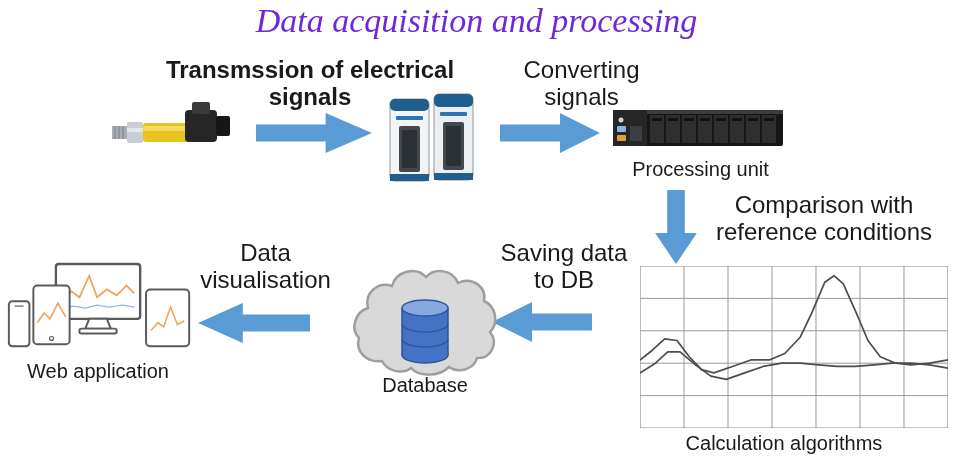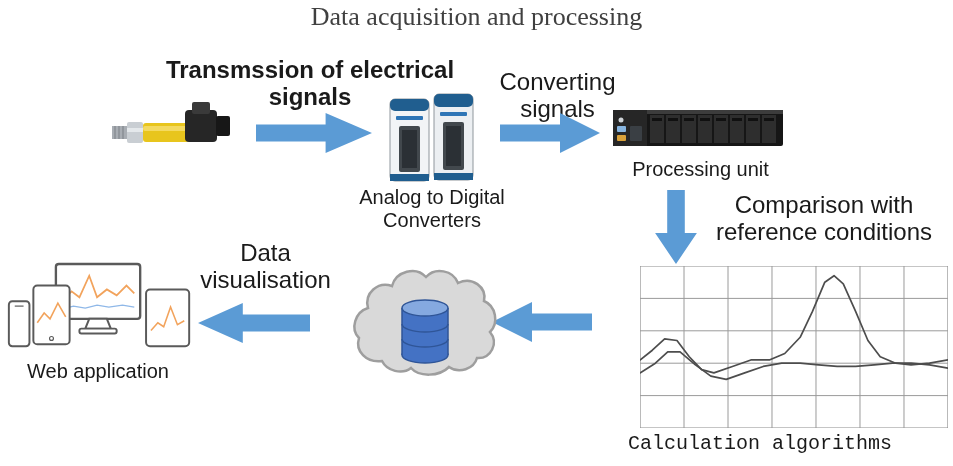--- a/index.html
+++ b/index.html
@@ -3,21 +3,21 @@
 <meta charset="utf-8">
 <style>
   html,body { margin:0; padding:0; background:#ffffff; }
   .canvas {
     position:relative; width:953px; height:466px; background:#ffffff;
     font-family:"Liberation Sans", sans-serif; color:#1a1a1a; overflow:hidden;
   }
   .title {
     position:absolute; top:2px; left:0; width:100%; margin:0;
     text-align:center; font-family:"Liberation Serif", serif;
-    font-size:26px; font-weight:400; color:#404040;
+    font-size:34px; font-weight:400; color:#6d28d9;font-style:italic;
   }
   .flow-label {
     position:absolute; text-align:center; font-size:24px; line-height:1.12;
     white-space:pre-line;
   }
   .node-label {
     position:absolute; text-align:center; font-size:20px; line-height:1.15;
     white-space:pre-line;
   }
   .icon, .arrow, .chart-box { position:absolute; }
@@ -28,21 +28,21 @@
 </style>
 </head>
 <body>
 
 <div class="canvas">
 
   <h1 class="title">Data acquisition and processing</h1>
 
   <div class="flow-label" style="left:148px; top:57px; width:324px;font-weight:bold;">Transmssion of electrical
 signals</div>
-  <div class="flow-label" style="left:480px; top:57px; width:155px;margin-top:12px;">Converting
+  <div class="flow-label" style="left:504px; top:57px; width:155px;">Converting
 signals</div>
 
   <div class="icon" style="left:110px; top:100px; width:125px; height:65px;">
     <svg viewBox="0 0 125 65">
       <rect x="2" y="26" width="15" height="13" fill="#a8adb3"></rect>
       <g stroke="#8a8f94" stroke-width="1.5">
         <line x1="5" y1="26" x2="5" y2="39"></line>
           <line x1="9" y1="26" x2="9" y2="39"></line>
           <line x1="13" y1="26" x2="13" y2="39"></line>
       </g>
@@ -75,22 +75,20 @@
       <g>
         <rect x="2" y="9" width="39" height="82" rx="5" fill="#f2f4f6" stroke="#8f969c"></rect>
         <rect x="2" y="9" width="39" height="12" rx="5" fill="#205e8f"></rect>
         <rect x="8" y="26" width="27" height="4" rx="1" fill="#2e75b6"></rect>
         <rect x="11" y="36" width="21" height="46" rx="2" fill="#42484d"></rect>
         <rect x="14" y="40" width="15" height="38" fill="#2b3035"></rect>
         <rect x="2" y="84" width="39" height="7" fill="#205e8f"></rect>
       </g>
     </svg>
   </div>
-  <div class="node-label" style="left:342px; top:186px; width:180px;">Analog to Digital
-Converters</div>
 
   <div class="arrow" style="left:500px; top:112px; width:100px; height:42px;">
     <svg viewBox="0 0 100 40" preserveAspectRatio="none">
       <polygon points="0,12 60,12 60,1 100,20 60,39 60,28 0,28" fill="#5b9bd5"></polygon>
     </svg>
   </div>
 
   <div class="icon" style="left:612px; top:98px; width:172px; height:58px;">
     <svg viewBox="0 0 172 58">
       <rect x="1" y="12" width="170" height="36" rx="2" fill="#161616"></rect>
@@ -144,40 +142,43 @@
           <line x1="85.71428571428571" y1="0" x2="85.71428571428571" y2="100"></line>
           <line x1="0" y1="20" x2="100" y2="20"></line>
           <line x1="0" y1="40" x2="100" y2="40"></line>
           <line x1="0" y1="60" x2="100" y2="60"></line>
           <line x1="0" y1="80" x2="100" y2="80"></line>
         </g>
       <polyline class="curve" points="0,66 5,60 9,53 13,53 18,61 23,68 28,70 34,66 40,62 46,60 52,60 58,61 64,62 70,62 76,61 82,60 88,60 94,61 100,63"></polyline>
       <polyline class="curve" points="0,58 4,52 8,45 12,46 16,56 20,64 24,66 30,62 36,58 42,58 47,54 52,44 56,28 60,10 63,6 66,11 70,28 74,46 78,56 83,60 88,61 94,60 100,58"></polyline>
     </svg>
   </div>
-  <div class="node-label" style="left:610px; top:432px; width:300px;font-family:Liberation Mono, monospace;">Calculation algorithms</div>
-
+  <div class="node-label" style="left:634px; top:432px; width:300px;">Calculation algorithms</div>
+
+  <div class="flow-label" style="left:484px; top:240px; width:160px;">Saving data
+to DB</div>
   <div class="arrow" style="left:492px; top:301px; width:100px; height:42px;">
     <svg viewBox="0 0 100 40" preserveAspectRatio="none">
       <polygon points="100,12 40,12 40,1 0,20 40,39 40,28 100,28" fill="#5b9bd5"></polygon>
     </svg>
   </div>
 
   <div class="icon" style="left:350px; top:258px; width:150px; height:135px;">
     <svg viewBox="0 0 150 135">
       <path d="M32 103 C16 105 5 93 9 80 C0 71 5 54 18 50 C14 35 28 23 42 28 C46 13 66 8 76 19 C85 9 103 12 108 25 C122 18 137 29 134 43 C146 48 149 65 140 74 C149 85 141 101 127 100 C124 111 109 116 99 109 C89 119 69 119 61 110 C52 117 37 113 32 103 Z" stroke="#9e9e9e" stroke-width="2.5" fill="#d9d9d9"></path>
       <ellipse cx="75" cy="97" rx="23" ry="8" stroke="#2f5597" stroke-width="1.5" fill="#4472c4"></ellipse>
       <rect x="52" y="50" width="46" height="47" fill="#4472c4"></rect>
       <path d="M52 66 a23 8 0 0 0 46 0" fill="none" stroke="#2f5597" stroke-width="1.5"></path>
       <path d="M52 81 a23 8 0 0 0 46 0" fill="none" stroke="#2f5597" stroke-width="1.5"></path>
       <line x1="52" y1="50" x2="52" y2="97" stroke="#2f5597" stroke-width="1.5"></line>
       <line x1="98" y1="50" x2="98" y2="97" stroke="#2f5597" stroke-width="1.5"></line>
       <ellipse cx="75" cy="50" rx="23" ry="8" fill="#85a9e0" stroke="#2f5597" stroke-width="1.5"></ellipse>
     </svg>
   </div>
+  <div class="node-label" style="left:360px; top:374px; width:130px;">Database</div>
 
   <div class="flow-label" style="left:198px; top:240px; width:135px;">Data
 visualisation</div>
   <div class="arrow" style="left:198px; top:302px; width:112px; height:42px;">
     <svg viewBox="0 0 100 40" preserveAspectRatio="none">
       <polygon points="100,12 40,12 40,1 0,20 40,39 40,28 100,28" fill="#5b9bd5"></polygon>
     </svg>
   </div>
 
   <div class="icon" style="left:5px; top:262px; width:190px; height:98px;">

